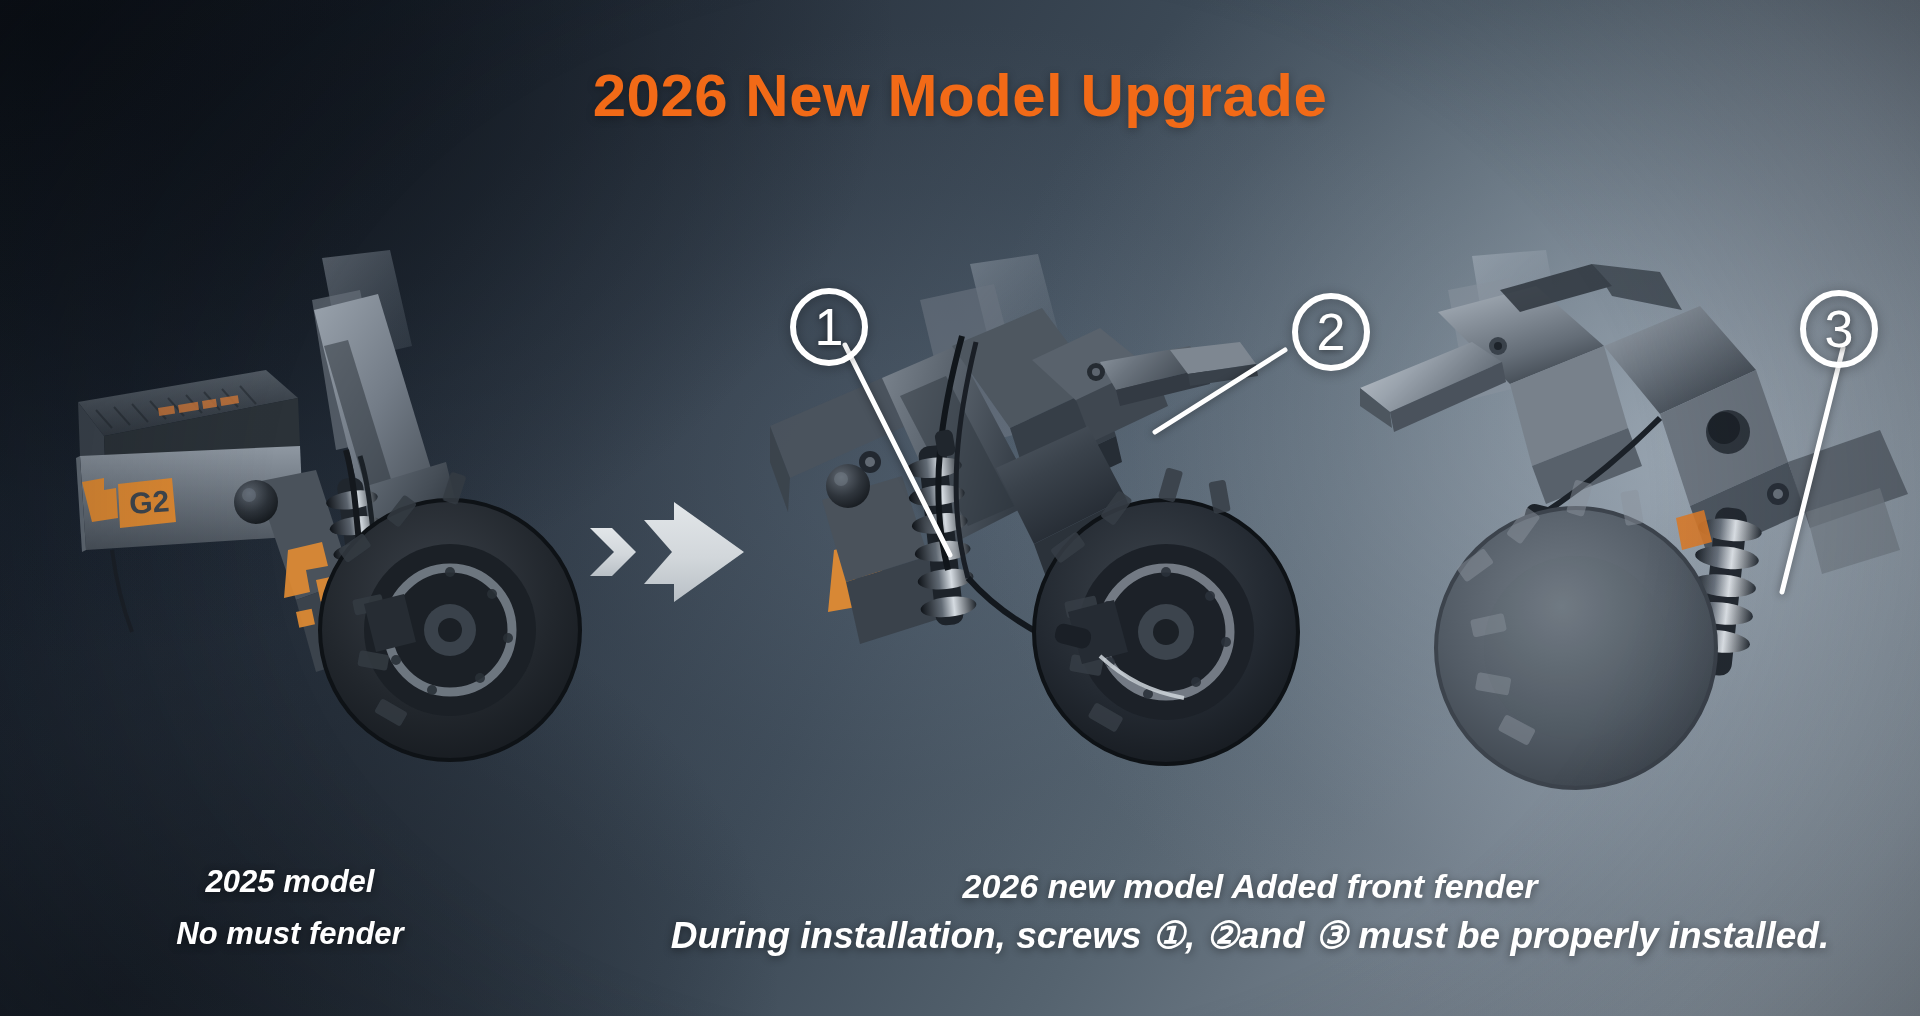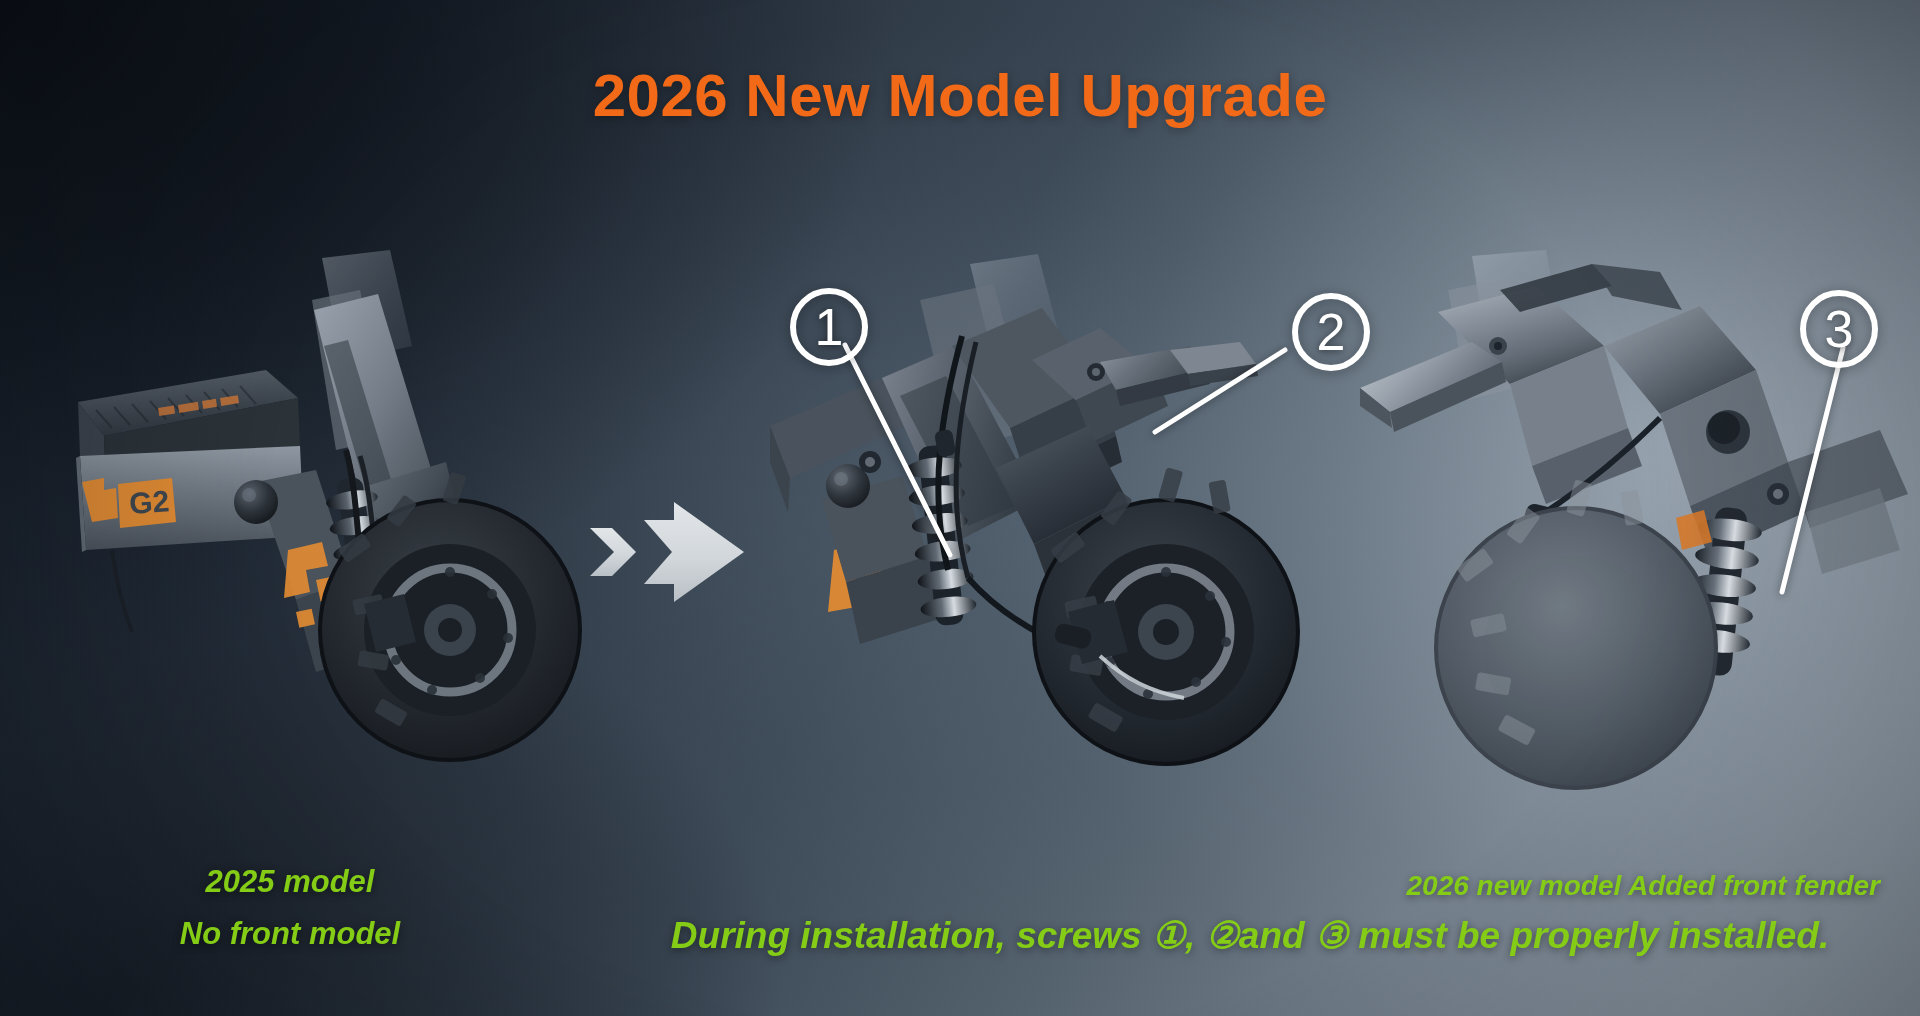--- a/index.html
+++ b/index.html
@@ -134,44 +134,43 @@
   .leader line {
     stroke: #ffffff;
     stroke-width: 5;
     stroke-linecap: round;
     filter: drop-shadow(0 1px 4px rgba(0,0,0,0.4));
   }
 
   
   .caption {
     position: absolute;
-    color: #84cc16;
+    color: #ffffff;
     font-style: italic;
     font-weight: bold;
     text-shadow: 0 2px 8px rgba(0,0,0,0.45);
     white-space: nowrap;
   }
   .caption-left {
     left: 80px;
     top: 856px;
     width: 420px;
     text-align: center;
     font-size: 31px;
     line-height: 52px;
   }
   .caption-right {
     left: 620px;
     top: 862px;
     width: 1260px;
     text-align: center;
   }
   .caption-right .line1 {
-    font-size: 28px;
+    font-size: 34px;
     line-height: 48px;
-    text-align: right;
   }
   .caption-right .line2 {
     font-size: 37px;
     line-height: 52px;
   }
 </style>
 </head>
 <body>
 
 <div id="stage">
@@ -596,21 +595,21 @@
     <line x1="1285" y1="350" x2="1155" y2="432"></line>
     <line x1="1843" y1="348" x2="1782" y2="592"></line>
   </svg>
 
   <div class="callout" style="left:790px; top:288px;">1</div>
   <div class="callout" style="left:1292px; top:293px;">2</div>
   <div class="callout" style="left:1800px; top:290px;">3</div>
 
   <div class="caption caption-left">
     <div>2025 model</div>
-    <div>No front model</div>
+    <div>No must fender</div>
   </div>
 
   <div class="caption caption-right">
     <div class="line1">2026 new model Added front fender</div>
     <div class="line2">During installation, screws ①,  ②and ③ must be properly installed.</div>
   </div>
 
 </div>
 
 </body></html>

